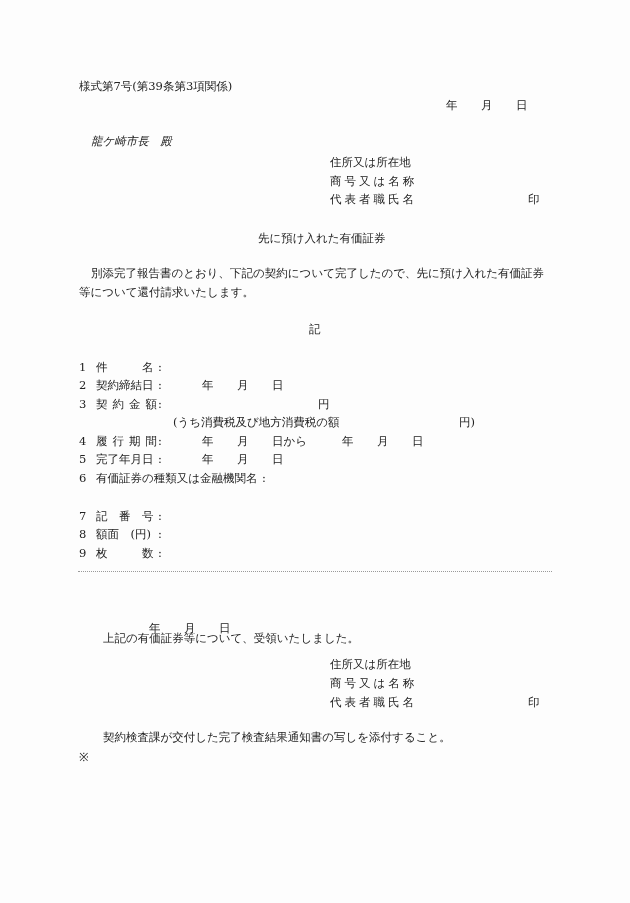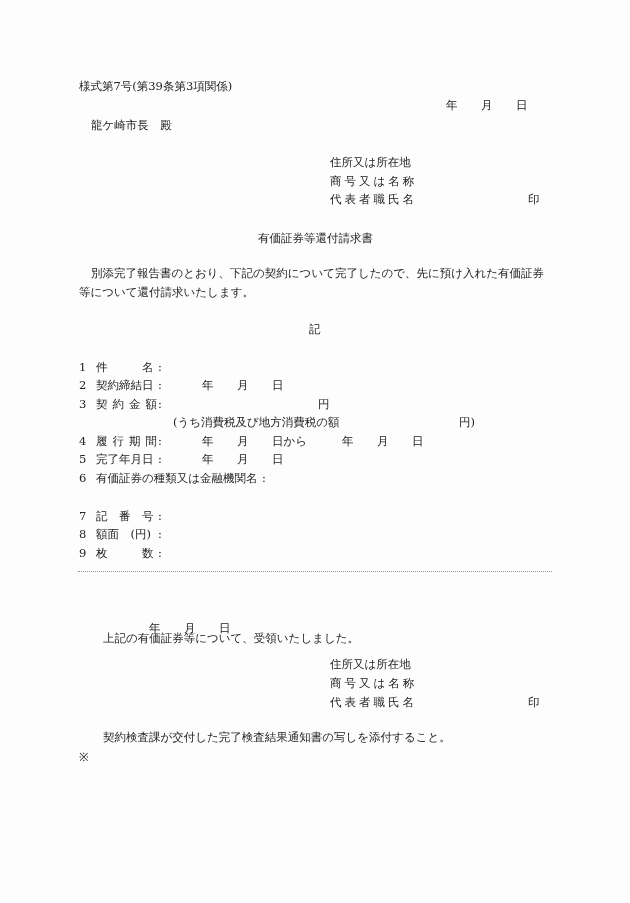--- a/index.html
+++ b/index.html
@@ -34,30 +34,30 @@
 <div>
 
   <div class="abs" style="left:79px; top:81px;text-align:center;">様式第7号(第39条第3項関係)</div>
 
   <div>
     <span class="abs" style="left:446px; top:100px;">年</span>
     <span class="abs" style="left:481px; top:100px;">月</span>
     <span class="abs" style="left:516px; top:100px;">日</span>
   </div>
 
-  <div class="abs" style="left:91px; top:120px;">龍ケ崎市長　殿</div>
+  <div class="abs" style="left:91px; top:136px;font-style:italic;">龍ケ崎市長　殿</div>
 
   <div>
     <div class="abs" style="left:330px; top:157px;">住所又は所在地</div>
     <div class="abs spaced" style="left:330px; top:176px;">商号又は名称</div>
     <div class="abs spaced" style="left:330px; top:194px;">代表者職氏名</div>
     <div class="abs" style="left:528px; top:194px;">印</div>
   </div>
 
-  <div class="abs" style="left:258px; top:233px;">有価証券等還付請求書</div>
+  <div class="abs" style="left:258px; top:233px;">先に預け入れた有価証券</div>
 
   <div class="abs" style="left:91px; top:268px;">別添完了報告書のとおり、下記の契約について完了したので、先に預け入れた有価証券</div>
   <div class="abs" style="left:79px; top:287px;">等について還付請求いたします。</div>
 
   <div class="abs" style="left:309px; top:324px;">記</div>
 
   <div>
 
     <div>
       <span class="abs" style="left:79px; top:362px;">1</span>

